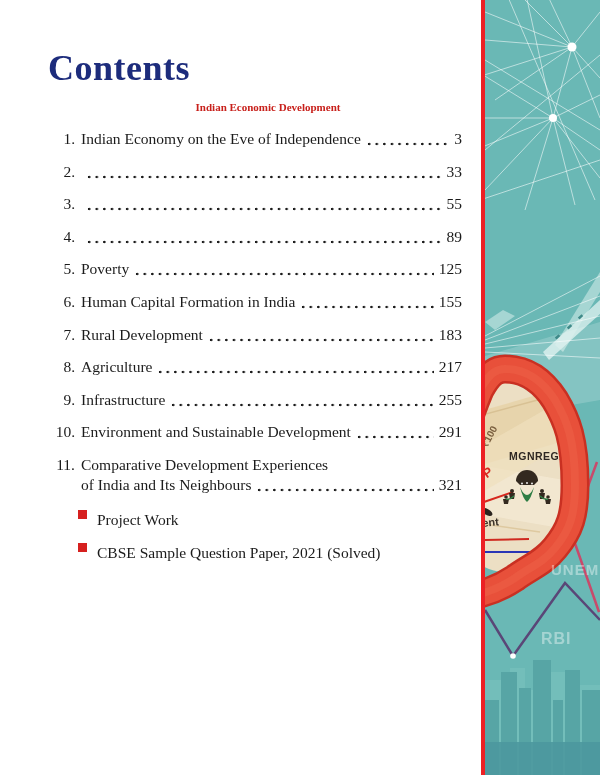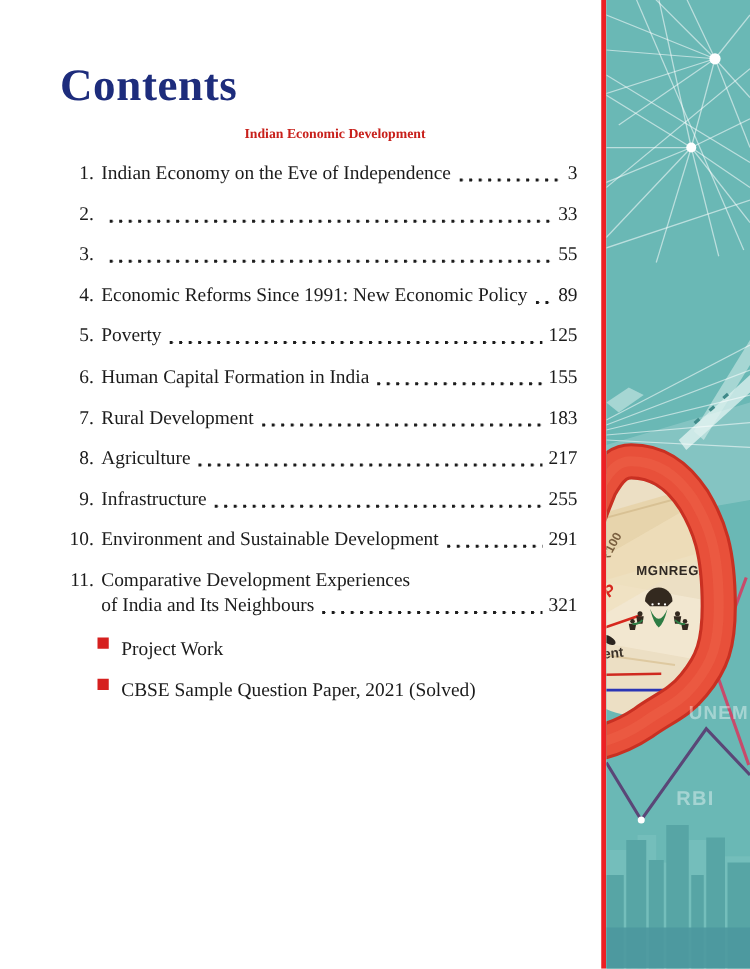--- a/index.html
+++ b/index.html
@@ -59,21 +59,20 @@
         <div class="toc-row">
           <div class="toc-line">
             <span class="toc-num">3.</span>
             <span class="leader"></span>
             <span class="toc-page">55</span>
           </div>
         </div>
         <div class="toc-row">
           <div class="toc-line">
             <span class="toc-num">4.</span>
-            <span class="toc-title">Economic Reforms Since 1991: New Economic Policy</span>
             <span class="leader"></span>
             <span class="toc-page">89</span>
           </div>
         </div>
         <div class="toc-row">
           <div class="toc-line">
             <span class="toc-num">5.</span>
             <span class="toc-title">Poverty</span>
             <span class="leader"></span>
             <span class="toc-page">125</span>

